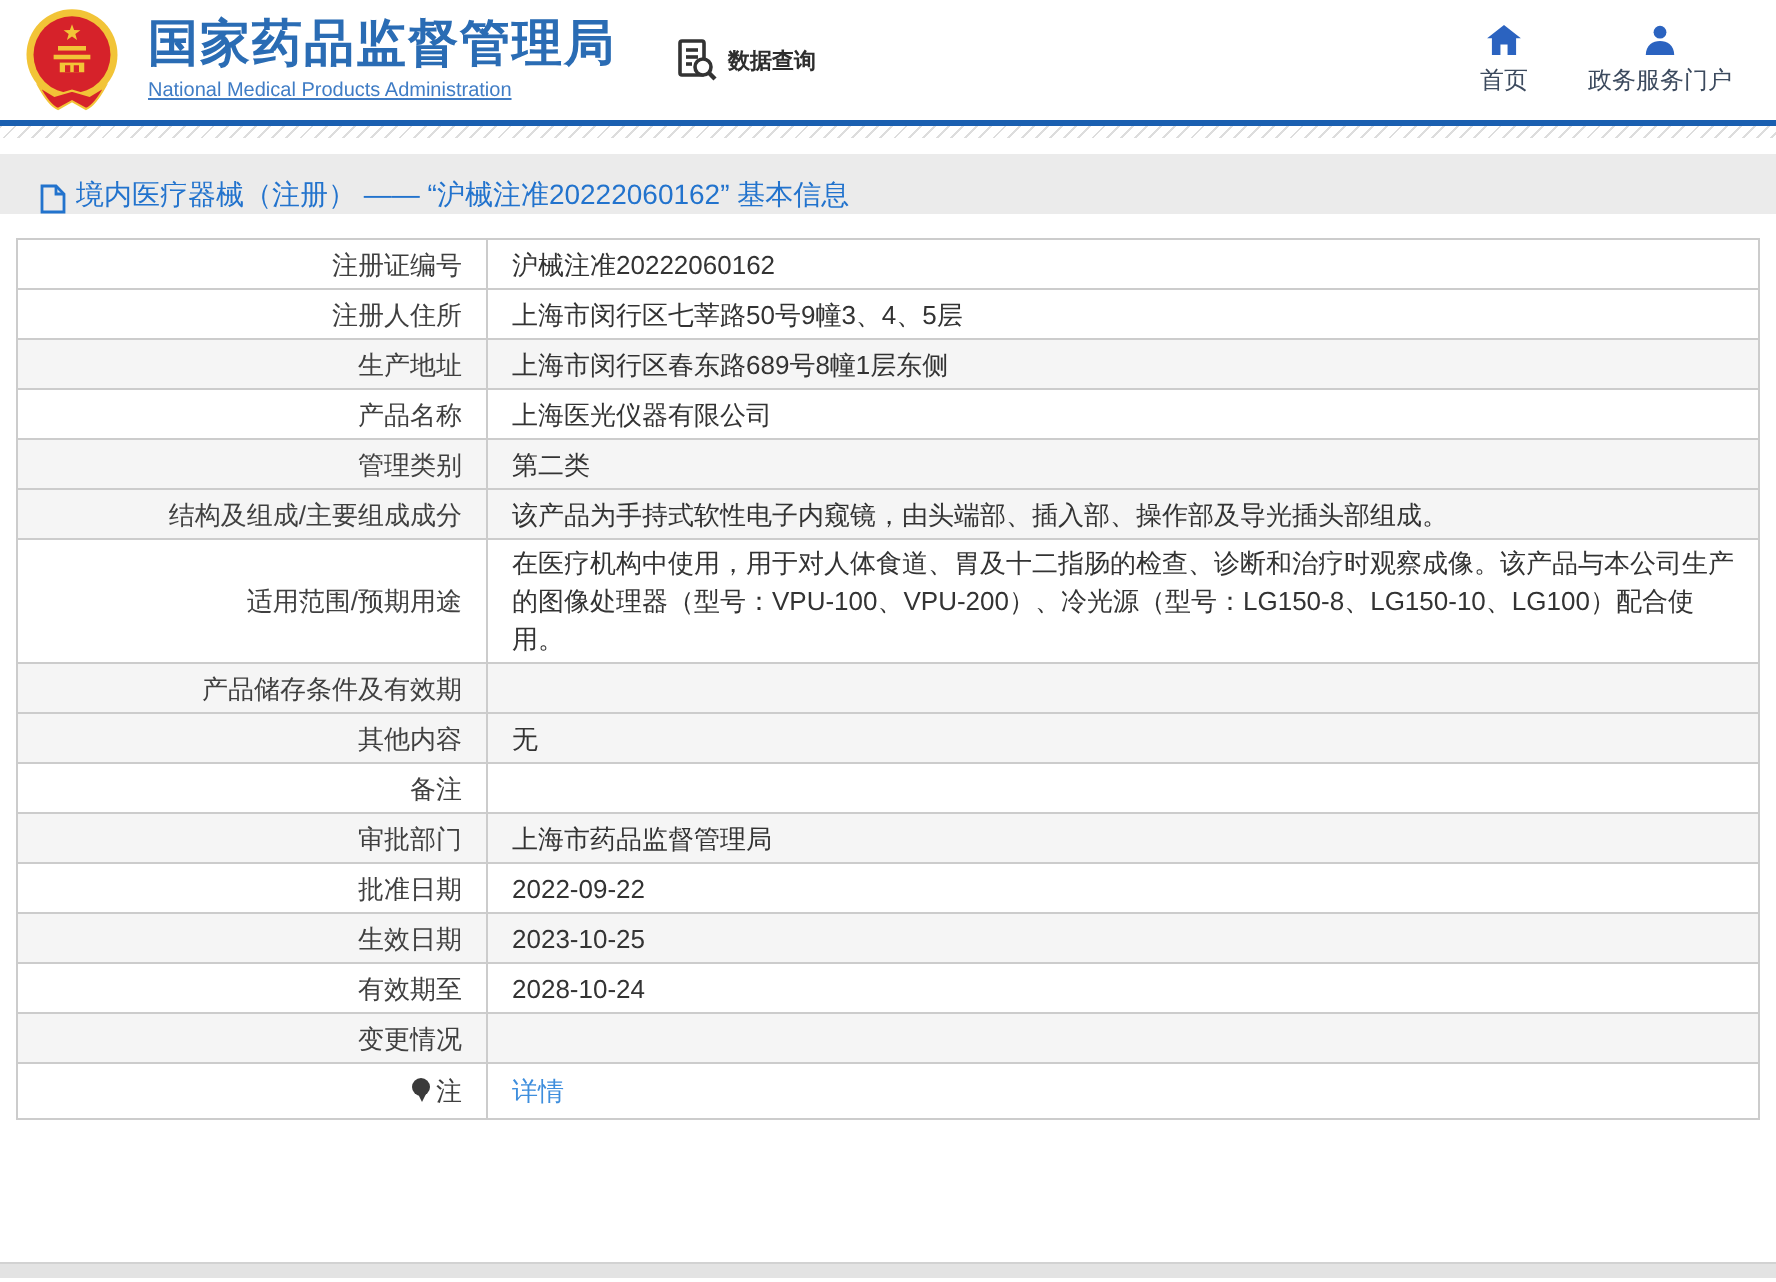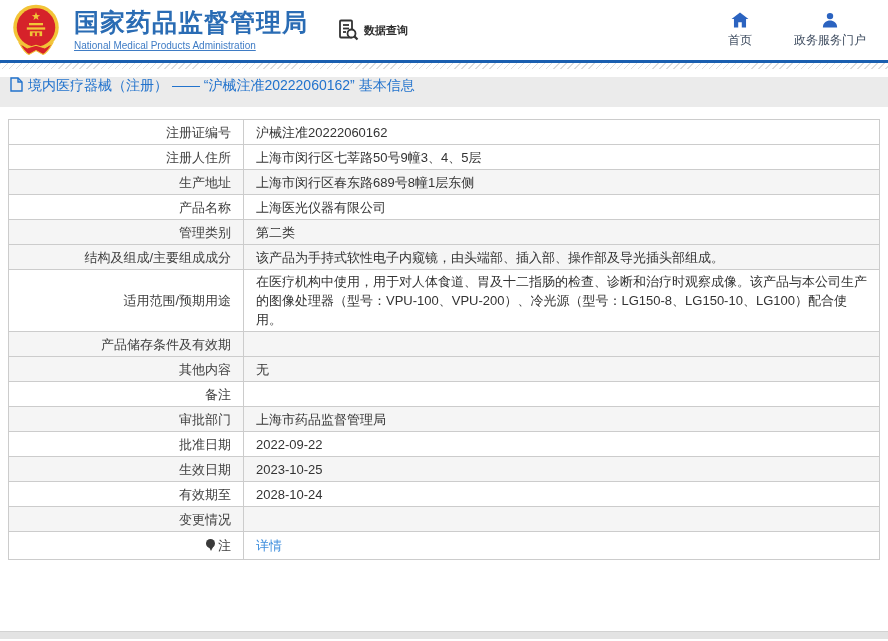--- a/index.html
+++ b/index.html
@@ -41,21 +41,21 @@
     gap: 4px;
     margin-left: 28px;
     font-size: 11px;
     font-weight: bold;
     color: #2e2e2e;
     cursor: pointer;
   }
   .top-nav {
     margin-left: auto;
     display: flex;
-    gap: 42px;
+    gap: 30px;
     padding-right: 8px;
   }
   .nav-item {
     display: flex;
     flex-direction: column;
     align-items: center;
     gap: 4px;
     font-size: 12px;
     color: #3c4a5e;
     cursor: pointer;
@@ -67,23 +67,23 @@
     height: 6px;
     background: repeating-linear-gradient(135deg, #dddddd 0 1px, #ffffff 1px 5px);
   }
 
   
   .breadcrumb-bar {
     margin-top: 8px;
     height: 30px;
     background: #ebebeb;
     display: flex;
-    align-items: flex-start;
+    align-items: flex-end;
     gap: 5px;
-    padding: 0 10px;
+    padding: 0 20px;
     font-size: 14px;
     color: #2273cd;
   }
 
   
   .info-table {
     border-collapse: collapse;
     margin: 12px 8px 0 8px;
     width: 872px;
     font-size: 13px;

